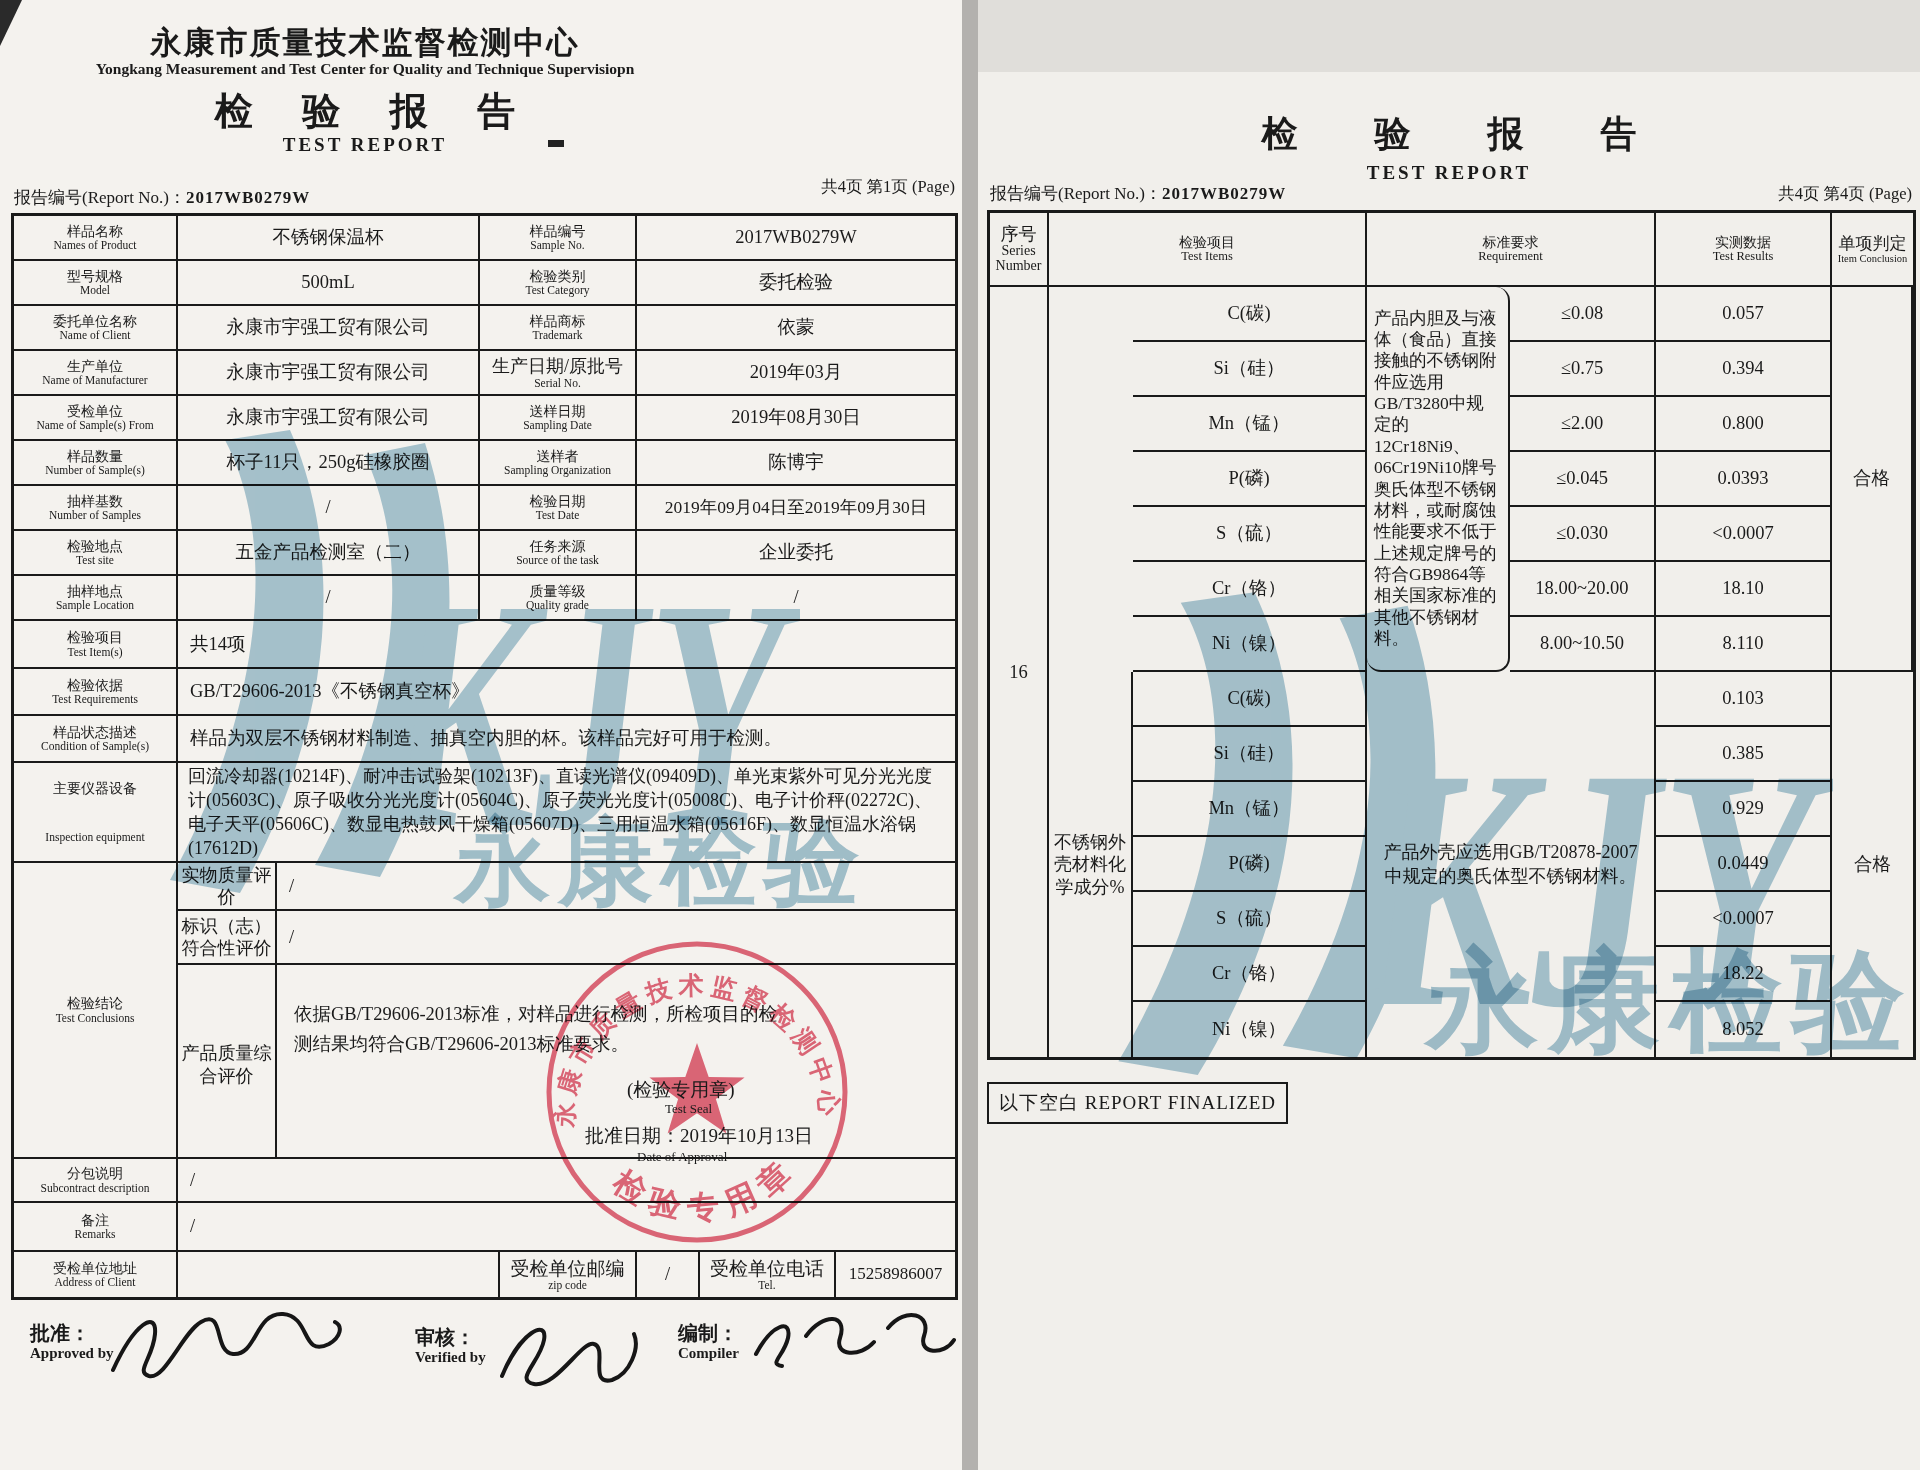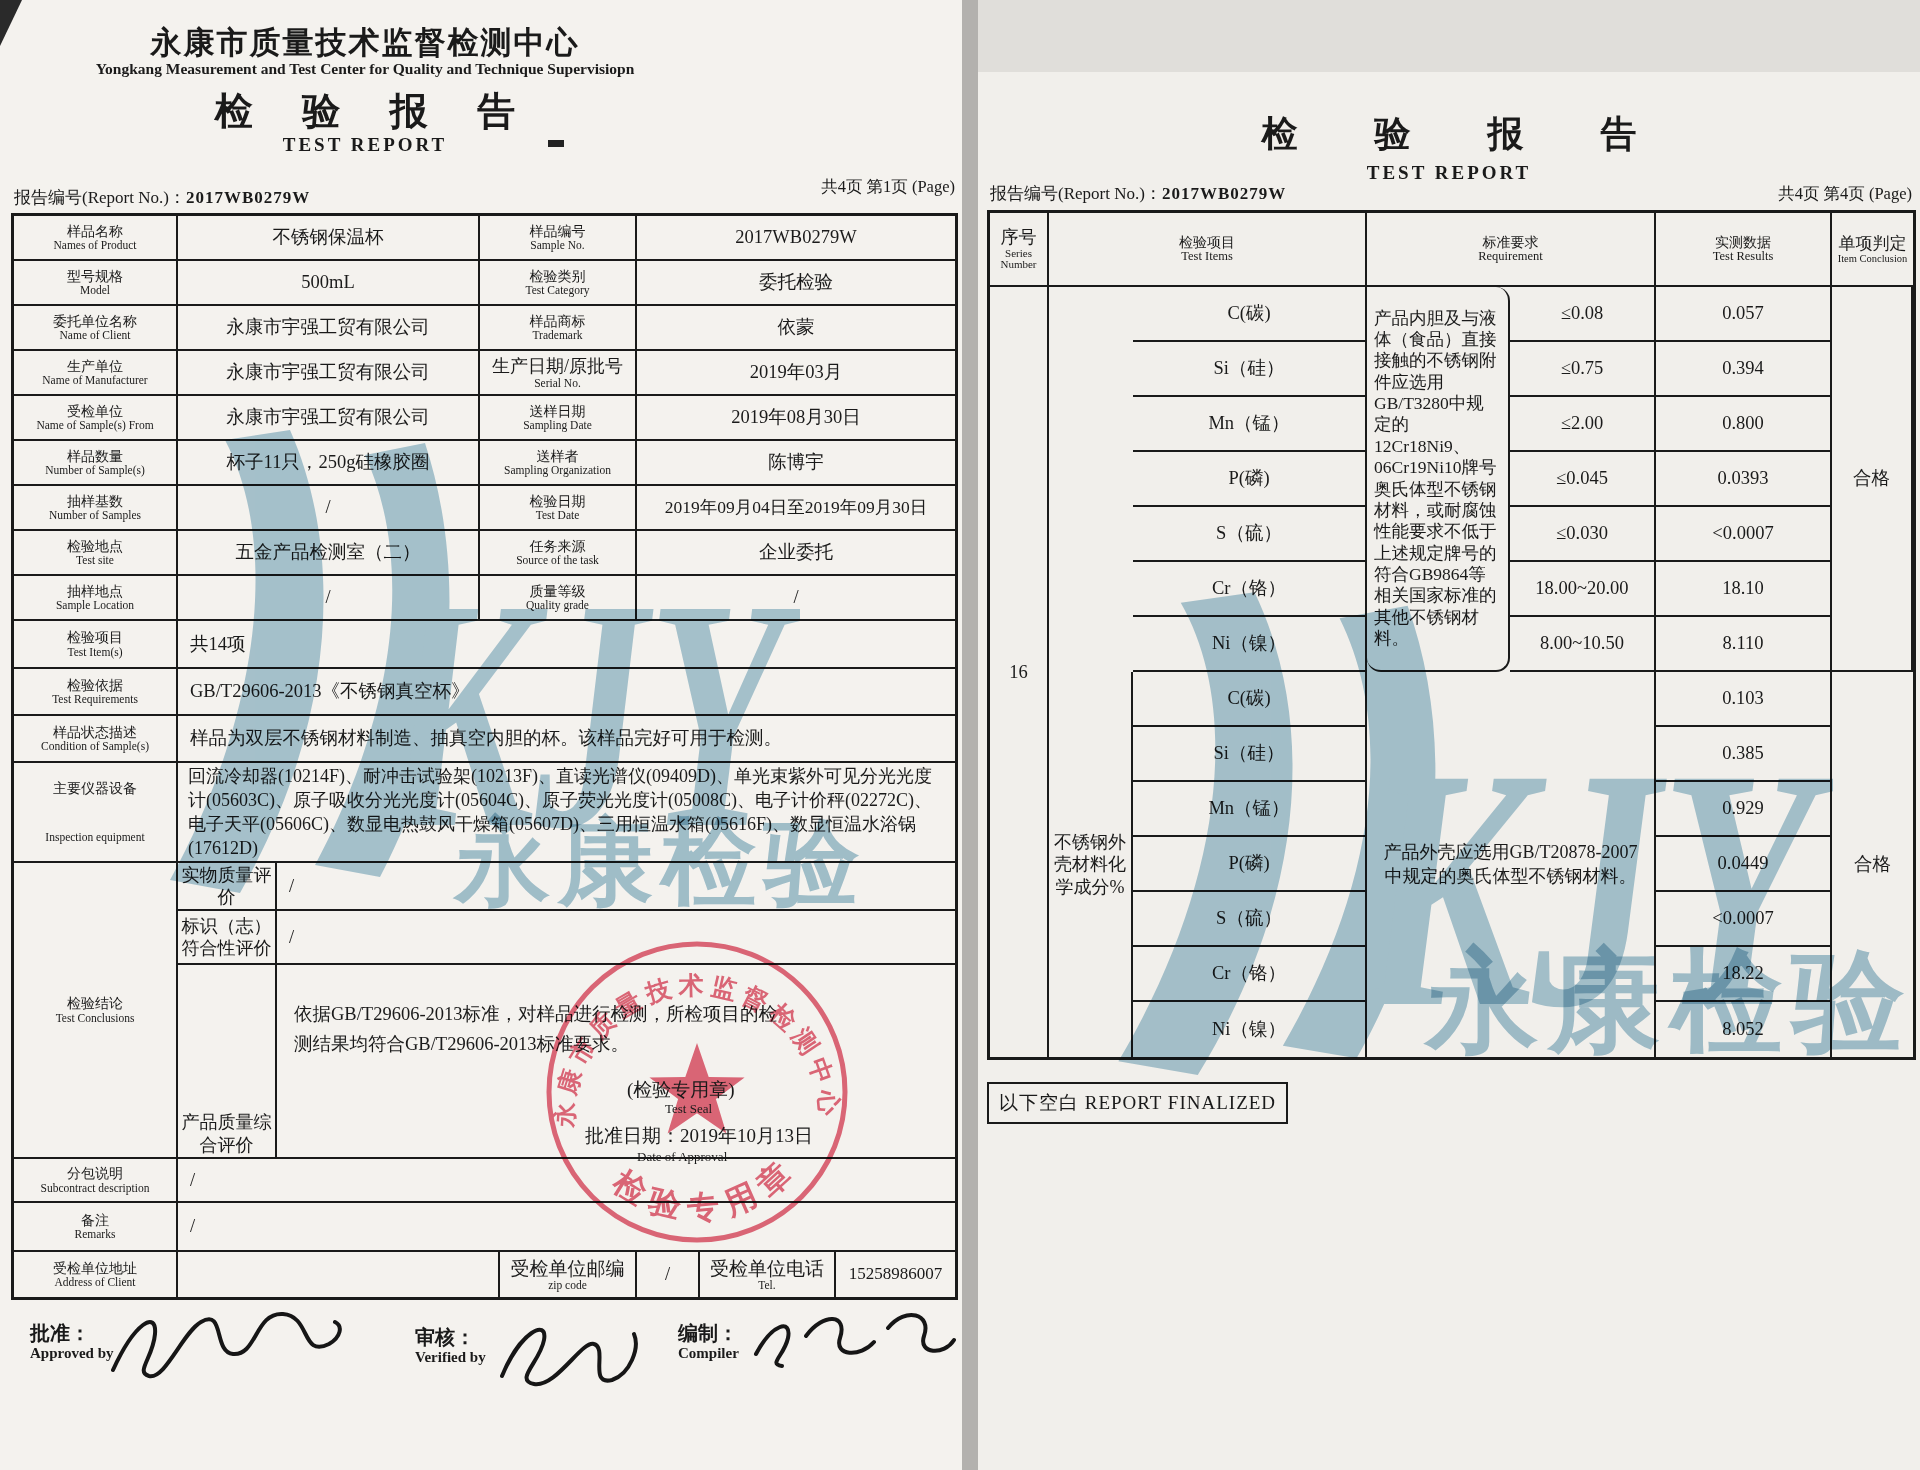--- a/index.html
+++ b/index.html
@@ -278,21 +278,21 @@
         <span class="val">/</span>
       </div>
 
     <div class="cell" style="grid-area:15/2/16/3">
         <span class="sub-cn">标识（志）符合性评价</span>
       </div>
     <div class="cell nr hleft" style="grid-area:15/3/16/9">
         <span class="val">/</span>
       </div>
 
-    <div class="cell" style="grid-area:16/2/17/3;justify-content:flex-end;padding-top:8px;">
+    <div class="cell" style="grid-area:16/2/17/3;justify-content:center;padding-top:8px;">
         <span class="sub-cn">产品质量综合评价</span>
       </div>
     <div class="cell nr" style="grid-area:16/3/17/9;justify-content:flex-start;align-items:flex-start;">
       <div class="val" style="margin:34px 0 0 14px;width:500px;text-align:left;line-height:1.6;">依据GB/T29606-2013标准，对样品进行检测，所检项目的检测结果均符合GB/T29606-2013标准要求。</div>
 
       <div class="sealtext" style="left:350px;top:112px;font-size:19px;">(检验专用章)</div>
       <div class="sealtext" style="left:388px;top:136px;font-size:13px;">Test Seal</div>
       <div class="sealtext" style="left:308px;top:158px;font-size:19px;"><span>批准日期：</span><span>2019年10月13日</span></div>
       <div class="sealtext" style="left:360px;top:184px;font-size:13px;">Date of Approval</div>
     </div>
@@ -394,21 +394,21 @@
     </g>
   </svg>
   <div class="wm-text wm" style="left:448px;top:855px;font-size:112px;letter-spacing:10px;z-index:3;">永康检验</div>
 
   <div class="grid" style="left:9px;top:138px;
               grid-template-columns:59px 84px 234px 143px 146px 176px 81px;
               grid-template-rows:74px repeat(14,55px);">
 
     <div class="cell" style="grid-area:1/1/2/2">
         <span class="lab-cn" style="font-size:18px">序号</span>
-        <span class="lab-en" style="font-size:11px">Series Number</span>
+        <span class="lab-en" style="font-size:14px">Series Number</span>
       </div>
     <div class="cell" style="grid-area:1/2/2/4">
         <span class="lab-cn">检验项目</span>
         <span class="lab-en2">Test Items</span>
       </div>
     <div class="cell" style="grid-area:1/4/2/6">
         <span class="lab-cn">标准要求</span>
         <span class="lab-en2">Requirement</span>
       </div>
     <div class="cell" style="grid-area:1/6/2/7">

